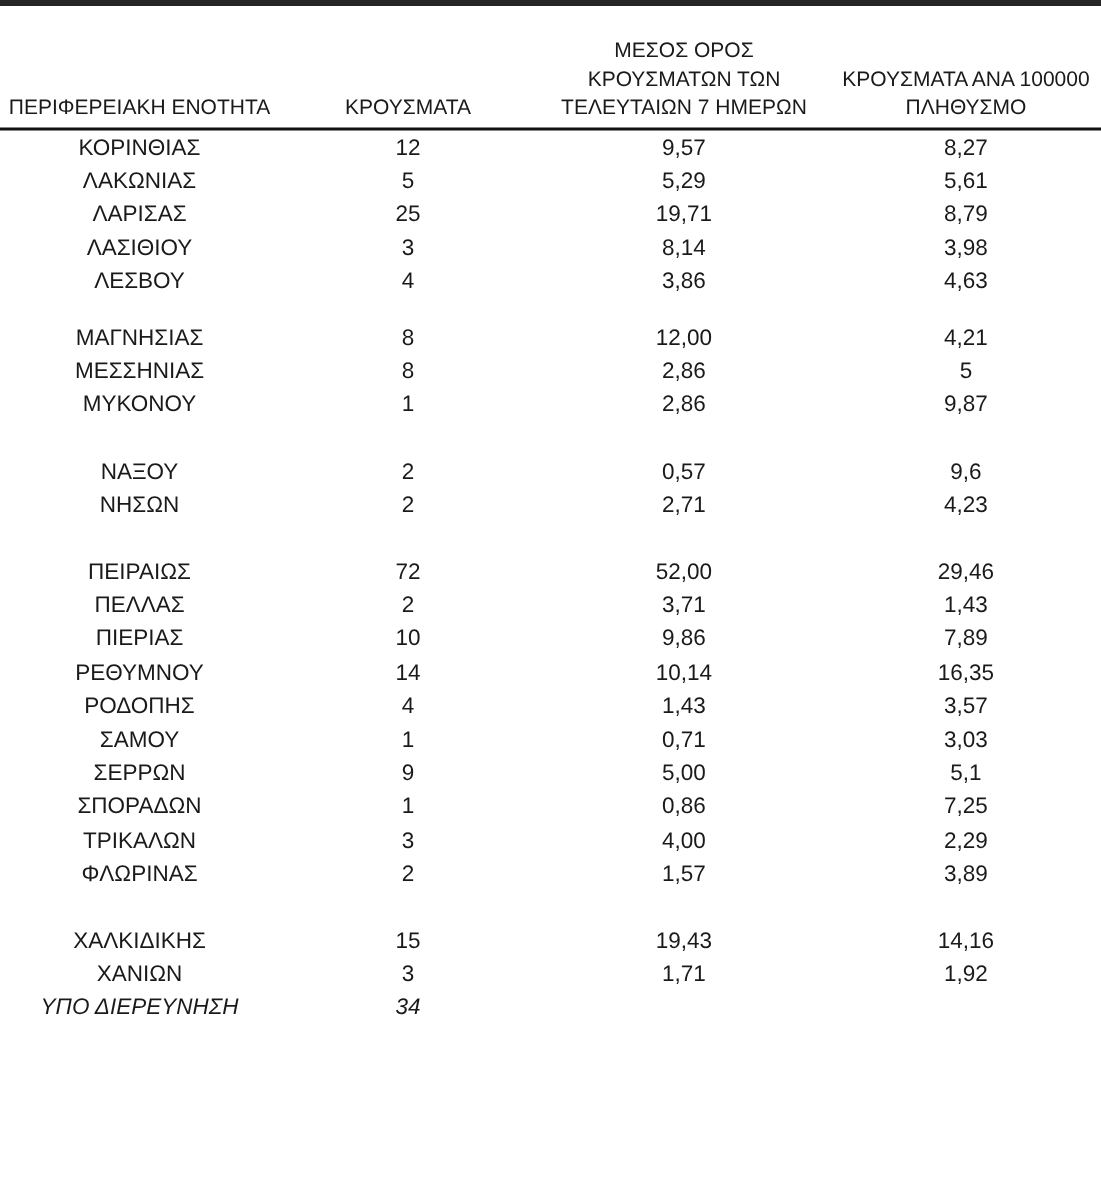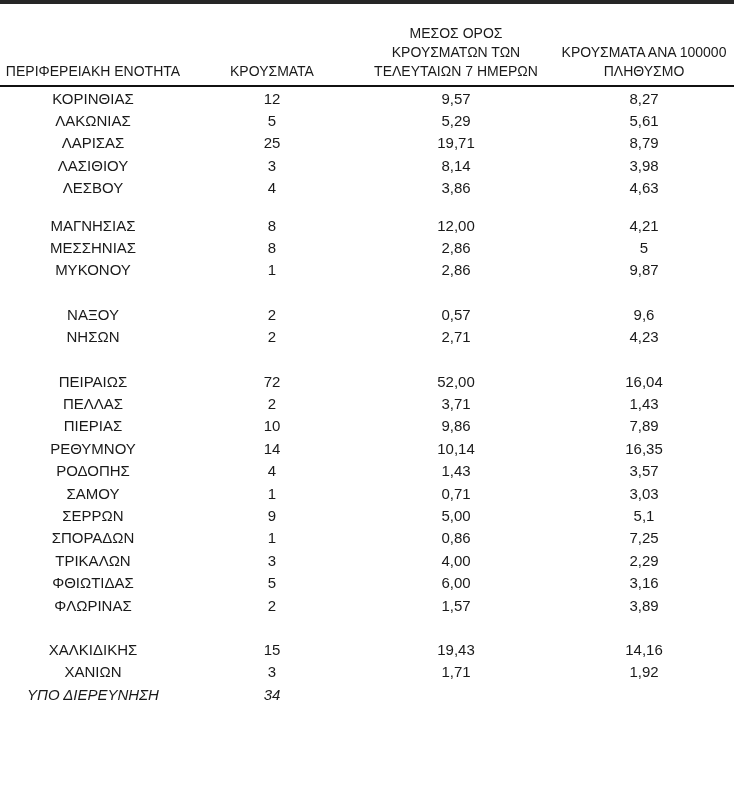--- a/index.html
+++ b/index.html
@@ -150,21 +150,21 @@
         <td>2,71</td>
         <td>4,23</td>
       </tr>
       <tr class="spacer-large">
         <td colspan="4"></td>
       </tr>
       <tr>
         <td>ΠΕΙΡΑΙΩΣ</td>
         <td>72</td>
         <td>52,00</td>
-        <td>16,04</td>
+        <td>29,46</td>
       </tr>
       <tr>
         <td>ΠΕΛΛΑΣ</td>
         <td>2</td>
         <td>3,71</td>
         <td>1,43</td>
       </tr>
       <tr>
         <td>ΠΙΕΡΙΑΣ</td>
         <td>10</td>
@@ -199,26 +199,20 @@
         <td>ΣΠΟΡΑΔΩΝ</td>
         <td>1</td>
         <td>0,86</td>
         <td>7,25</td>
       </tr>
       <tr>
         <td>ΤΡΙΚΑΛΩΝ</td>
         <td>3</td>
         <td>4,00</td>
         <td>2,29</td>
-      </tr>
-      <tr>
-        <td>ΦΘΙΩΤΙΔΑΣ</td>
-        <td>5</td>
-        <td>6,00</td>
-        <td>3,16</td>
       </tr>
       <tr>
         <td>ΦΛΩΡΙΝΑΣ</td>
         <td>2</td>
         <td>1,57</td>
         <td>3,89</td>
       </tr>
       <tr class="spacer-large">
         <td colspan="4"></td>
       </tr>

